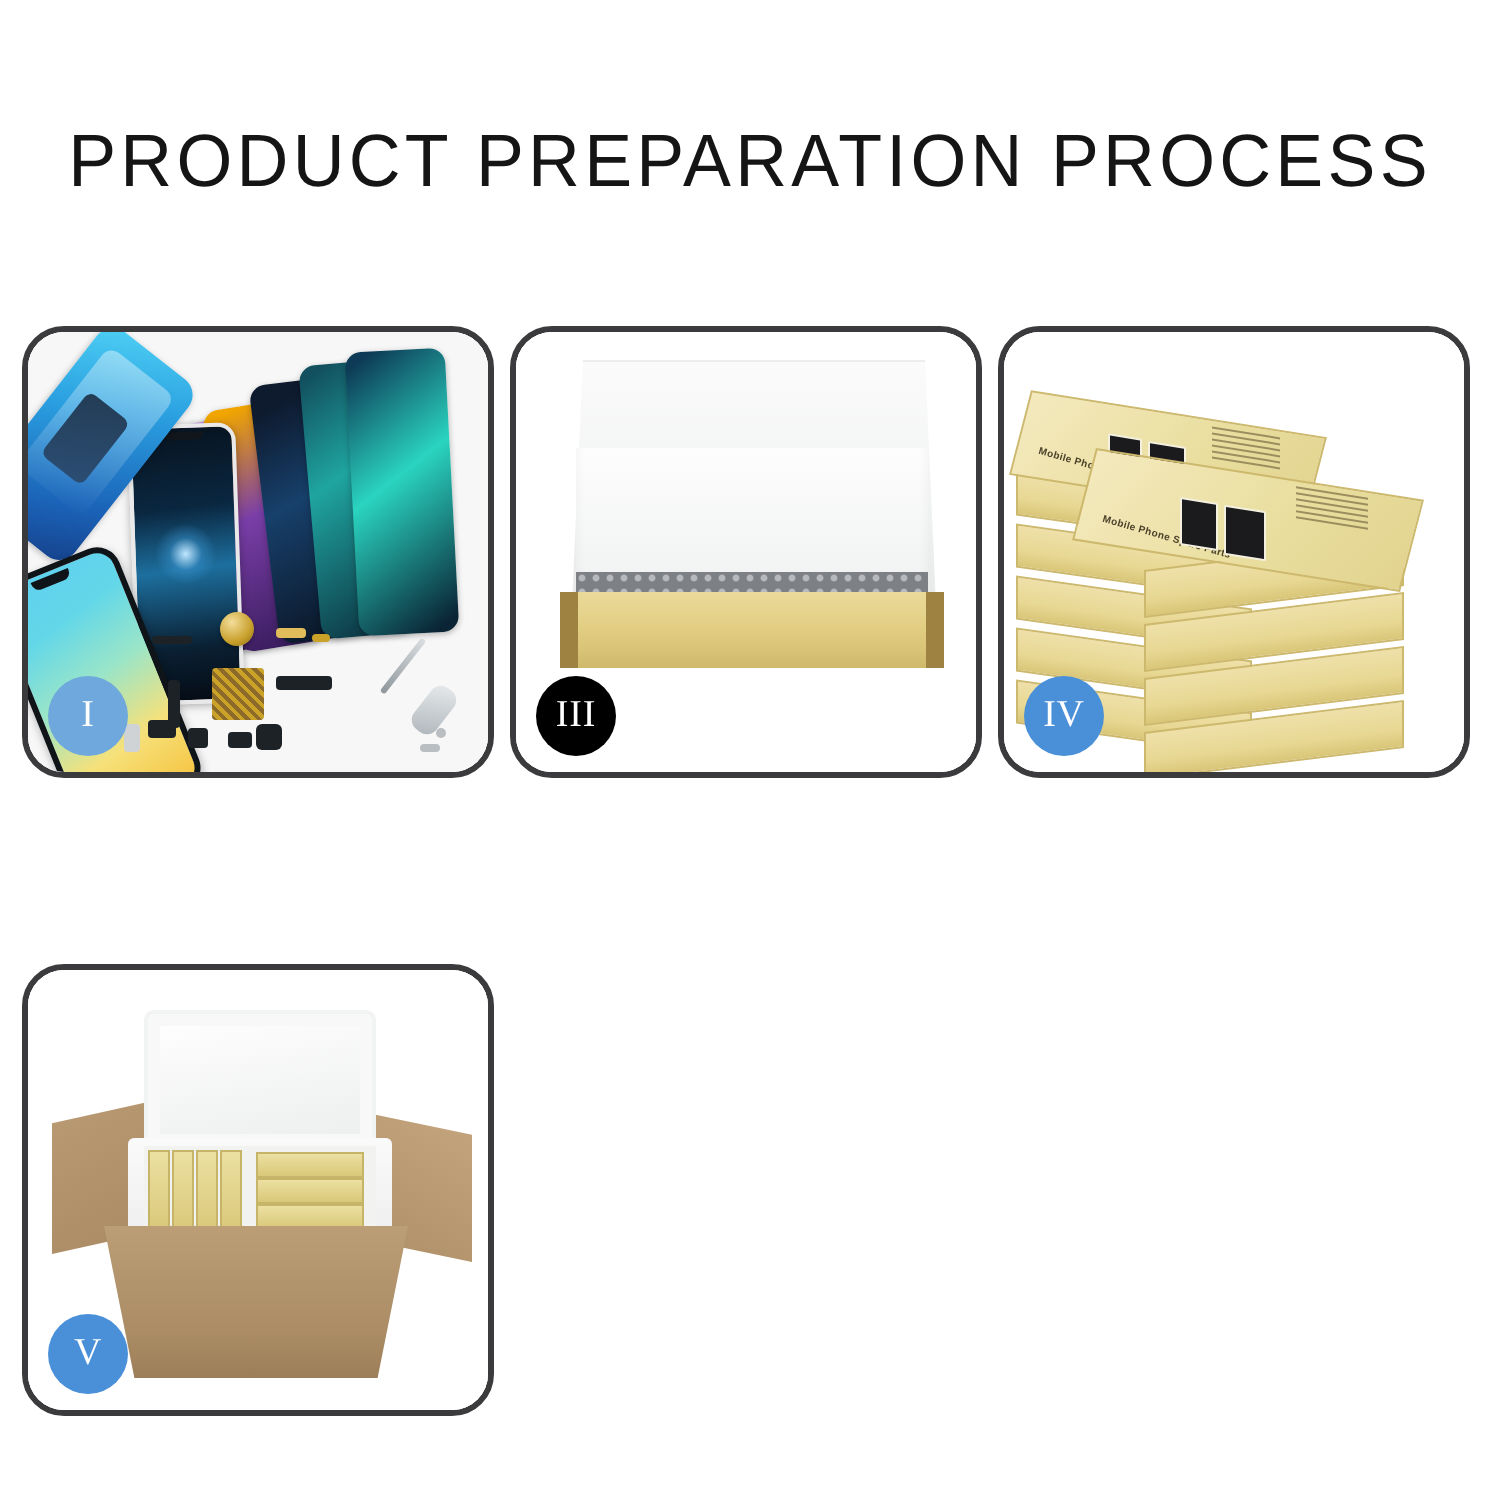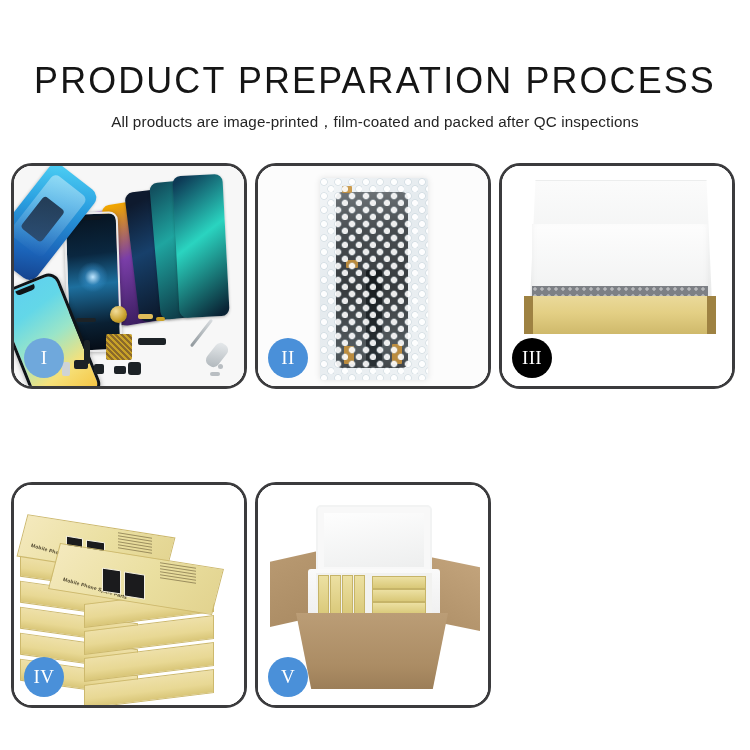--- a/index.html
+++ b/index.html
@@ -299,21 +299,20 @@
   
   .clip { position:absolute; inset:0; overflow:hidden; }
 </style>
 </head>
 <body>
 
 <div class="page">
 
   <div class="header">
     <div class="title">PRODUCT PREPARATION PROCESS</div>
-    <div class="subtitle">All products are image-printed，film-coated and packed after QC inspections</div>
   </div>
 
   <div class="grid">
 
     <div class="panel">
       <div class="panel-photo">
         <div class="p1-bg"></div>
         <div class="clip">
           <div class="phone-shape ph-e"></div>
           <div class="phone-shape ph-d"></div>
@@ -347,37 +346,20 @@
           <div class="part silver" style="left:204px;top:198px;width:5px;height:5px;border-radius:50%;"></div>
           <div class="tool" style="left:186px;top:150px;height:34px;"></div>
           <div class="tool-h" style="left:196px;top:176px;"></div>
         </div>
       </div>
       <div class="badge" style="background:#6fa8dc;">
         <span>I</span>
       </div>
     </div>
 
-    <div class="panel">
-      <div class="panel-photo">
-        <div class="p2-bg"></div>
-        <div class="bubble-pack">
-          <div class="screen-in"></div>
-          <div class="flex-strip"></div>
-          <div class="tape" style="left:22px;top:8px;width:10px;height:7px;"></div>
-          <div class="tape" style="left:26px;top:82px;width:12px;height:8px;"></div>
-          <div class="tape" style="left:24px;top:168px;width:10px;height:18px;"></div>
-          <div class="tape" style="left:72px;top:166px;width:10px;height:20px;"></div>
-          <div class="bubbles"></div>
-        </div>
-      </div>
-      <div class="badge" style="background:#4a90d9;">
-        <span>II</span>
-      </div>
-    </div>
 
     <div class="panel">
       <div class="panel-photo">
         <div class="p3-bg"></div>
         <div class="box3-lid"></div>
         <div class="box3-foam"></div>
         <div class="box3-inner"></div>
         <div class="box3-front"></div>
         <div class="box3-lcorner"></div>
         <div class="box3-rcorner"></div>

